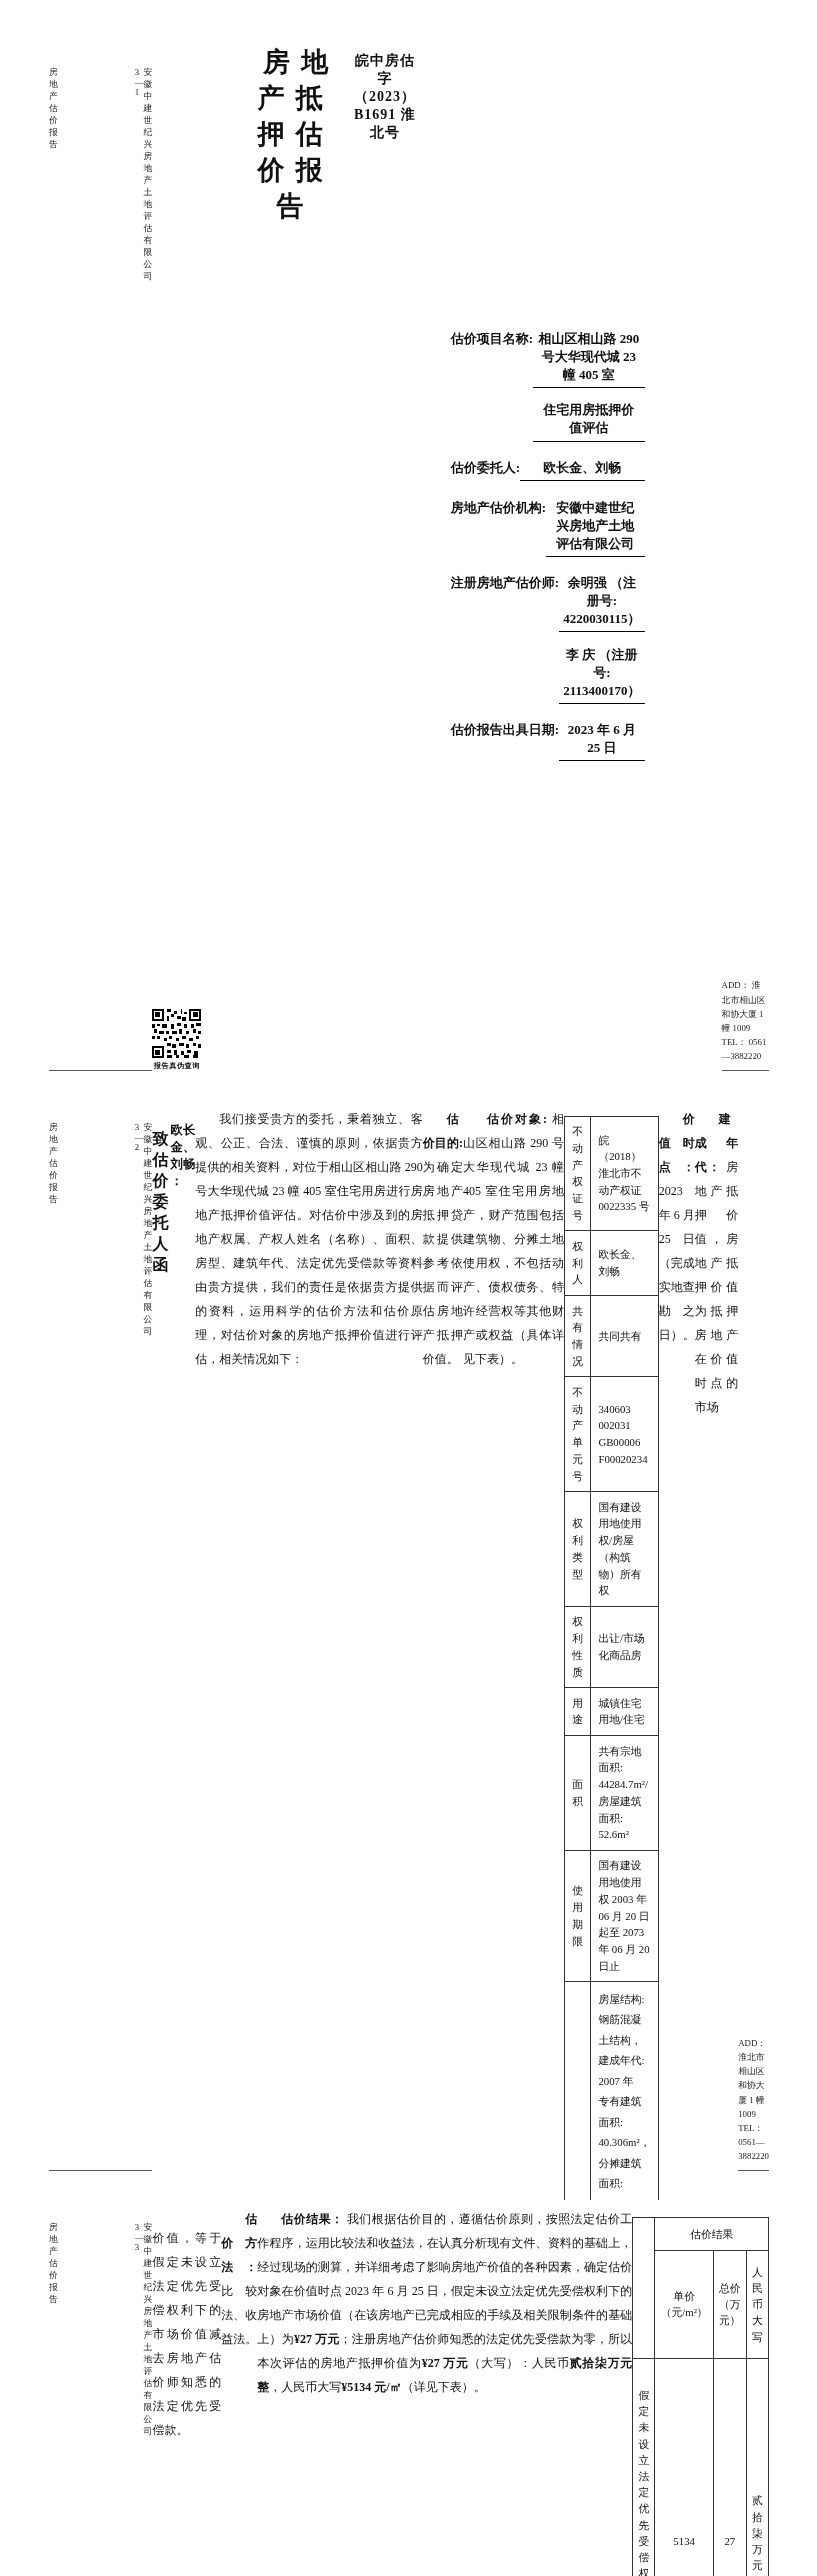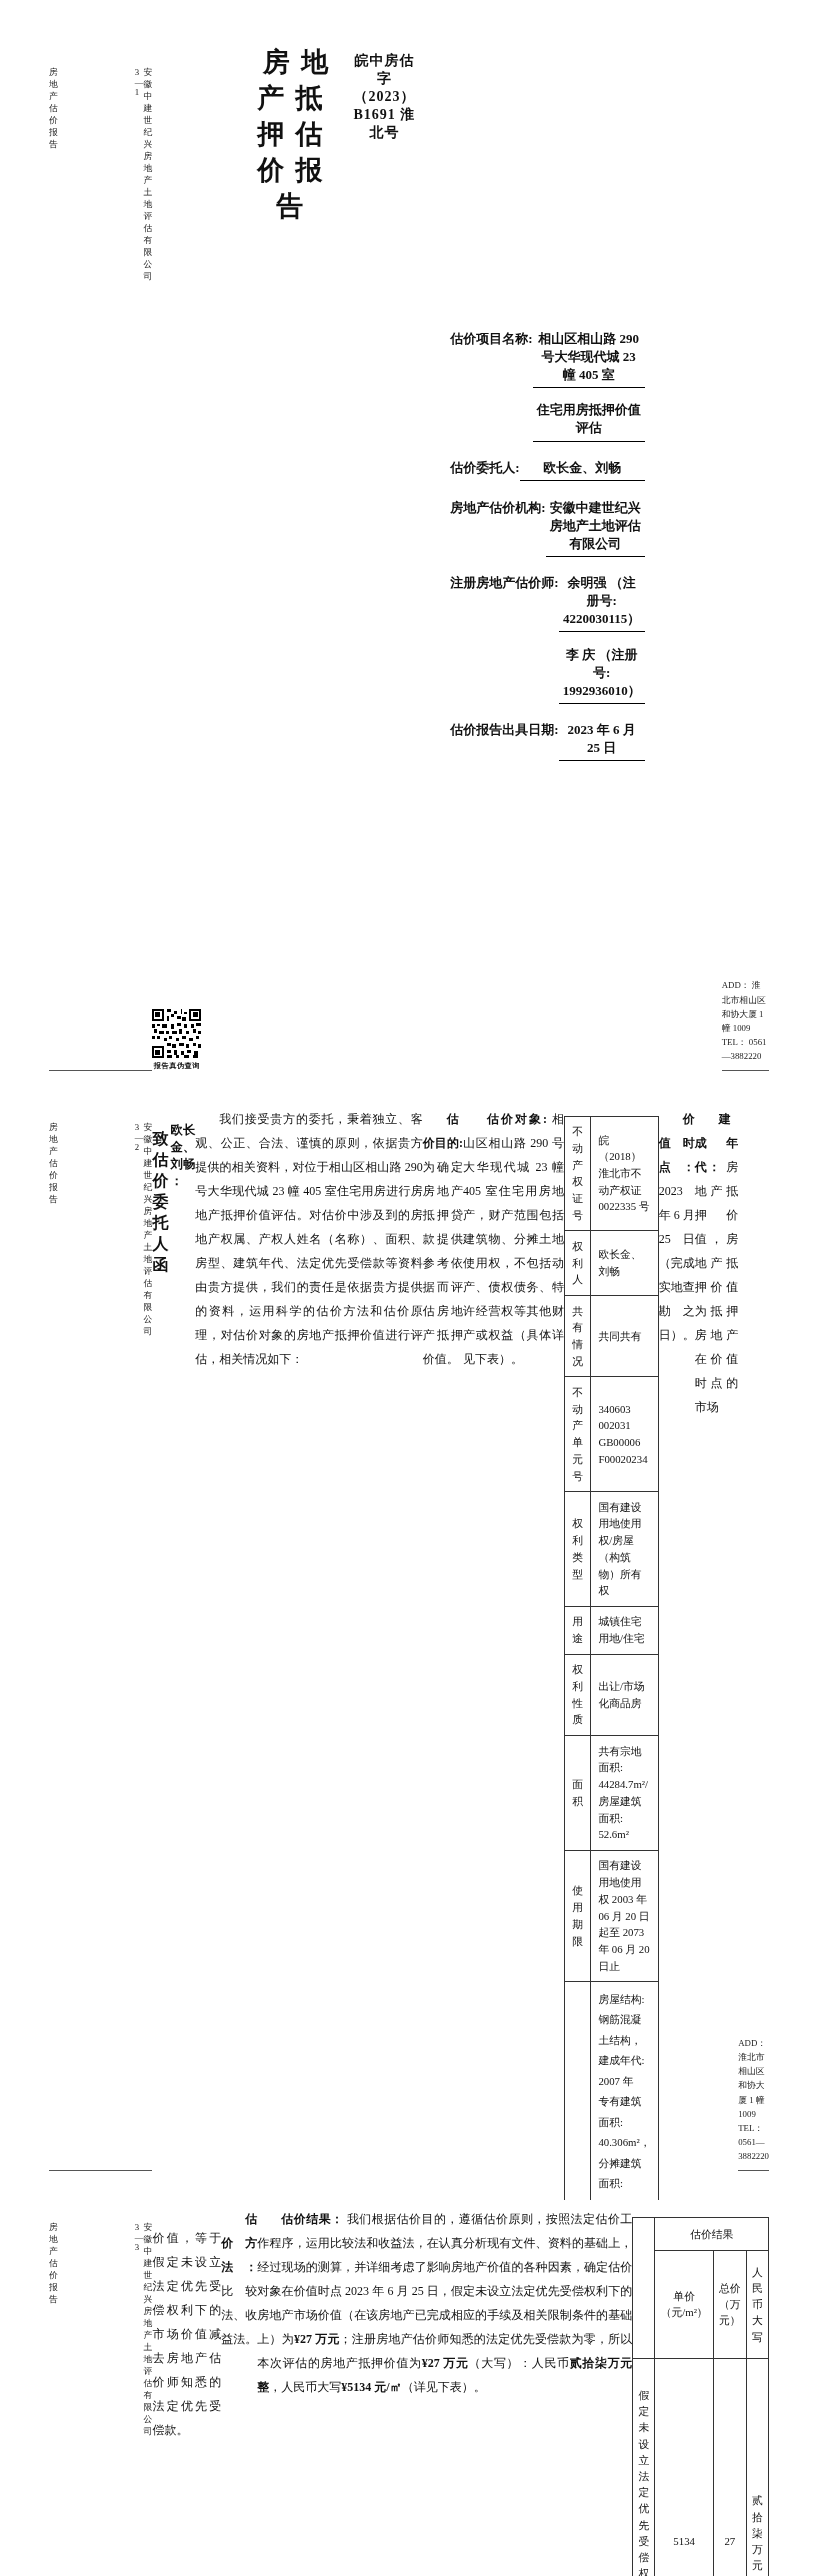--- a/index.html
+++ b/index.html
@@ -91,21 +91,21 @@
       <div class="field">
         <span class="f-label">房地产估价机构:</span>
         <span class="f-value">
           <span class="f-line">安徽中建世纪兴房地产土地评估有限公司</span>
         </span>
       </div>
       <div class="field">
         <span class="f-label">注册房地产估价师:</span>
         <span class="f-value">
           <span class="f-line">余明强 （注册号: 4220030115）</span>
-          <span class="f-line">李 庆 （注册号: 1992936010）</span>
+          <span class="f-line">李 庆 （注册号: 2113400170）</span>
         </span>
       </div>
       <div class="field">
         <span class="f-label">估价报告出具日期:</span>
         <span class="f-value">
           <span class="f-line">2023 年 6 月 25 日</span>
         </span>
       </div>
     </div>
 
@@ -153,26 +153,26 @@
           </tr>
         <tr>
             <td class="k">不动产单元号</td>
             <td>340603  002031  GB00006  F00020234</td>
           </tr>
         <tr>
             <td class="k">权利类型</td>
             <td>国有建设用地使用权/房屋（构筑物）所有权</td>
           </tr>
         <tr>
+            <td class="k">权利性质</td>
+            <td>出让/市场化商品房</td>
+          </tr>
+        <tr>
             <td class="k">用途</td>
             <td>城镇住宅用地/住宅</td>
-          </tr>
-        <tr>
-            <td class="k">权利性质</td>
-            <td>出让/市场化商品房</td>
           </tr>
         <tr>
             <td class="k">面积</td>
             <td>共有宗地面积: 44284.7m²/房屋建筑面积: 52.6m²</td>
           </tr>
         <tr>
             <td class="k">使用期限</td>
             <td>国有建设用地使用权 2003 年 06 月 20 日起至 2073 年 06 月 20 日止</td>
           </tr>
         <tr>

